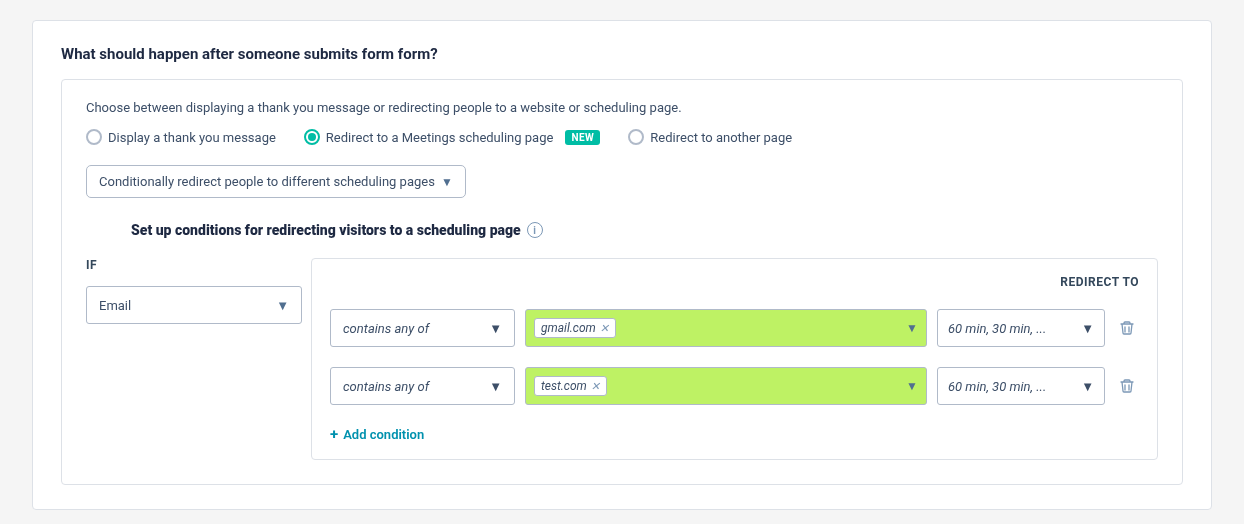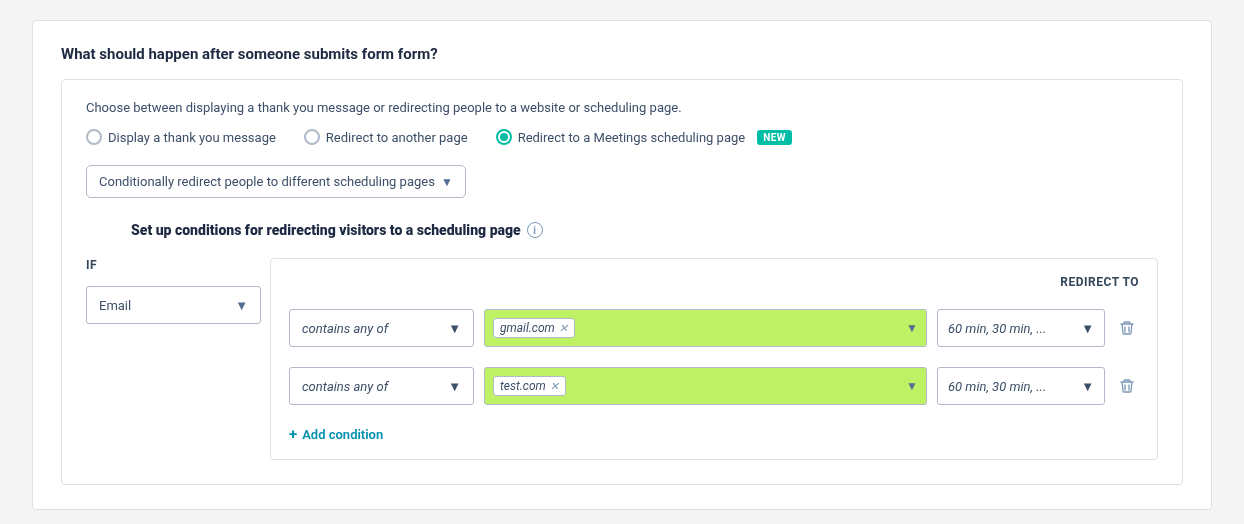--- a/index.html
+++ b/index.html
@@ -146,21 +146,21 @@
       display: flex;
       align-items: center;
       justify-content: space-between;
       border: 1px solid #b0bac9;
       border-radius: 3px;
       padding: 8px 12px;
       font-size: 13px;
       color: #3d4f68;
       background: #fff;
       cursor: pointer;
-      width: 175px;
+      width: 216px;
       min-height: 38px;
     }
     .if-dropdown .arrow {
       color: #516f90;
     }
     .conditions-right {
       border: 1px solid #dde1e7;
       border-radius: 4px;
       padding: 16px 18px;
       flex: 1;
@@ -278,27 +278,27 @@
 
   <div class="inner-card">
     <div class="sub-label">Choose between displaying a thank you message or redirecting people to a website or scheduling page.</div>
 
     <div class="radio-group">
       <label class="radio-item">
         <div class="radio-circle"></div>
         <span>Display a thank you message</span>
       </label>
       <label class="radio-item">
-        <div class="radio-circle"></div>
-        <span>Redirect to another page</span>
-      </label>
-      <label class="radio-item">
         <div class="radio-circle selected"></div>
         <span>Redirect to a Meetings scheduling page</span>
         <span class="new-badge">NEW</span>
+      </label>
+      <label class="radio-item">
+        <div class="radio-circle"></div>
+        <span>Redirect to another page</span>
       </label>
     </div>
 
     <div class="dropdown-select">
       <span>Conditionally redirect people to different scheduling pages</span>
       <span class="dropdown-arrow">▼</span>
     </div>
 
     <div class="conditions-title">
       <strong>Set up conditions for redirecting visitors to a scheduling page</strong>

